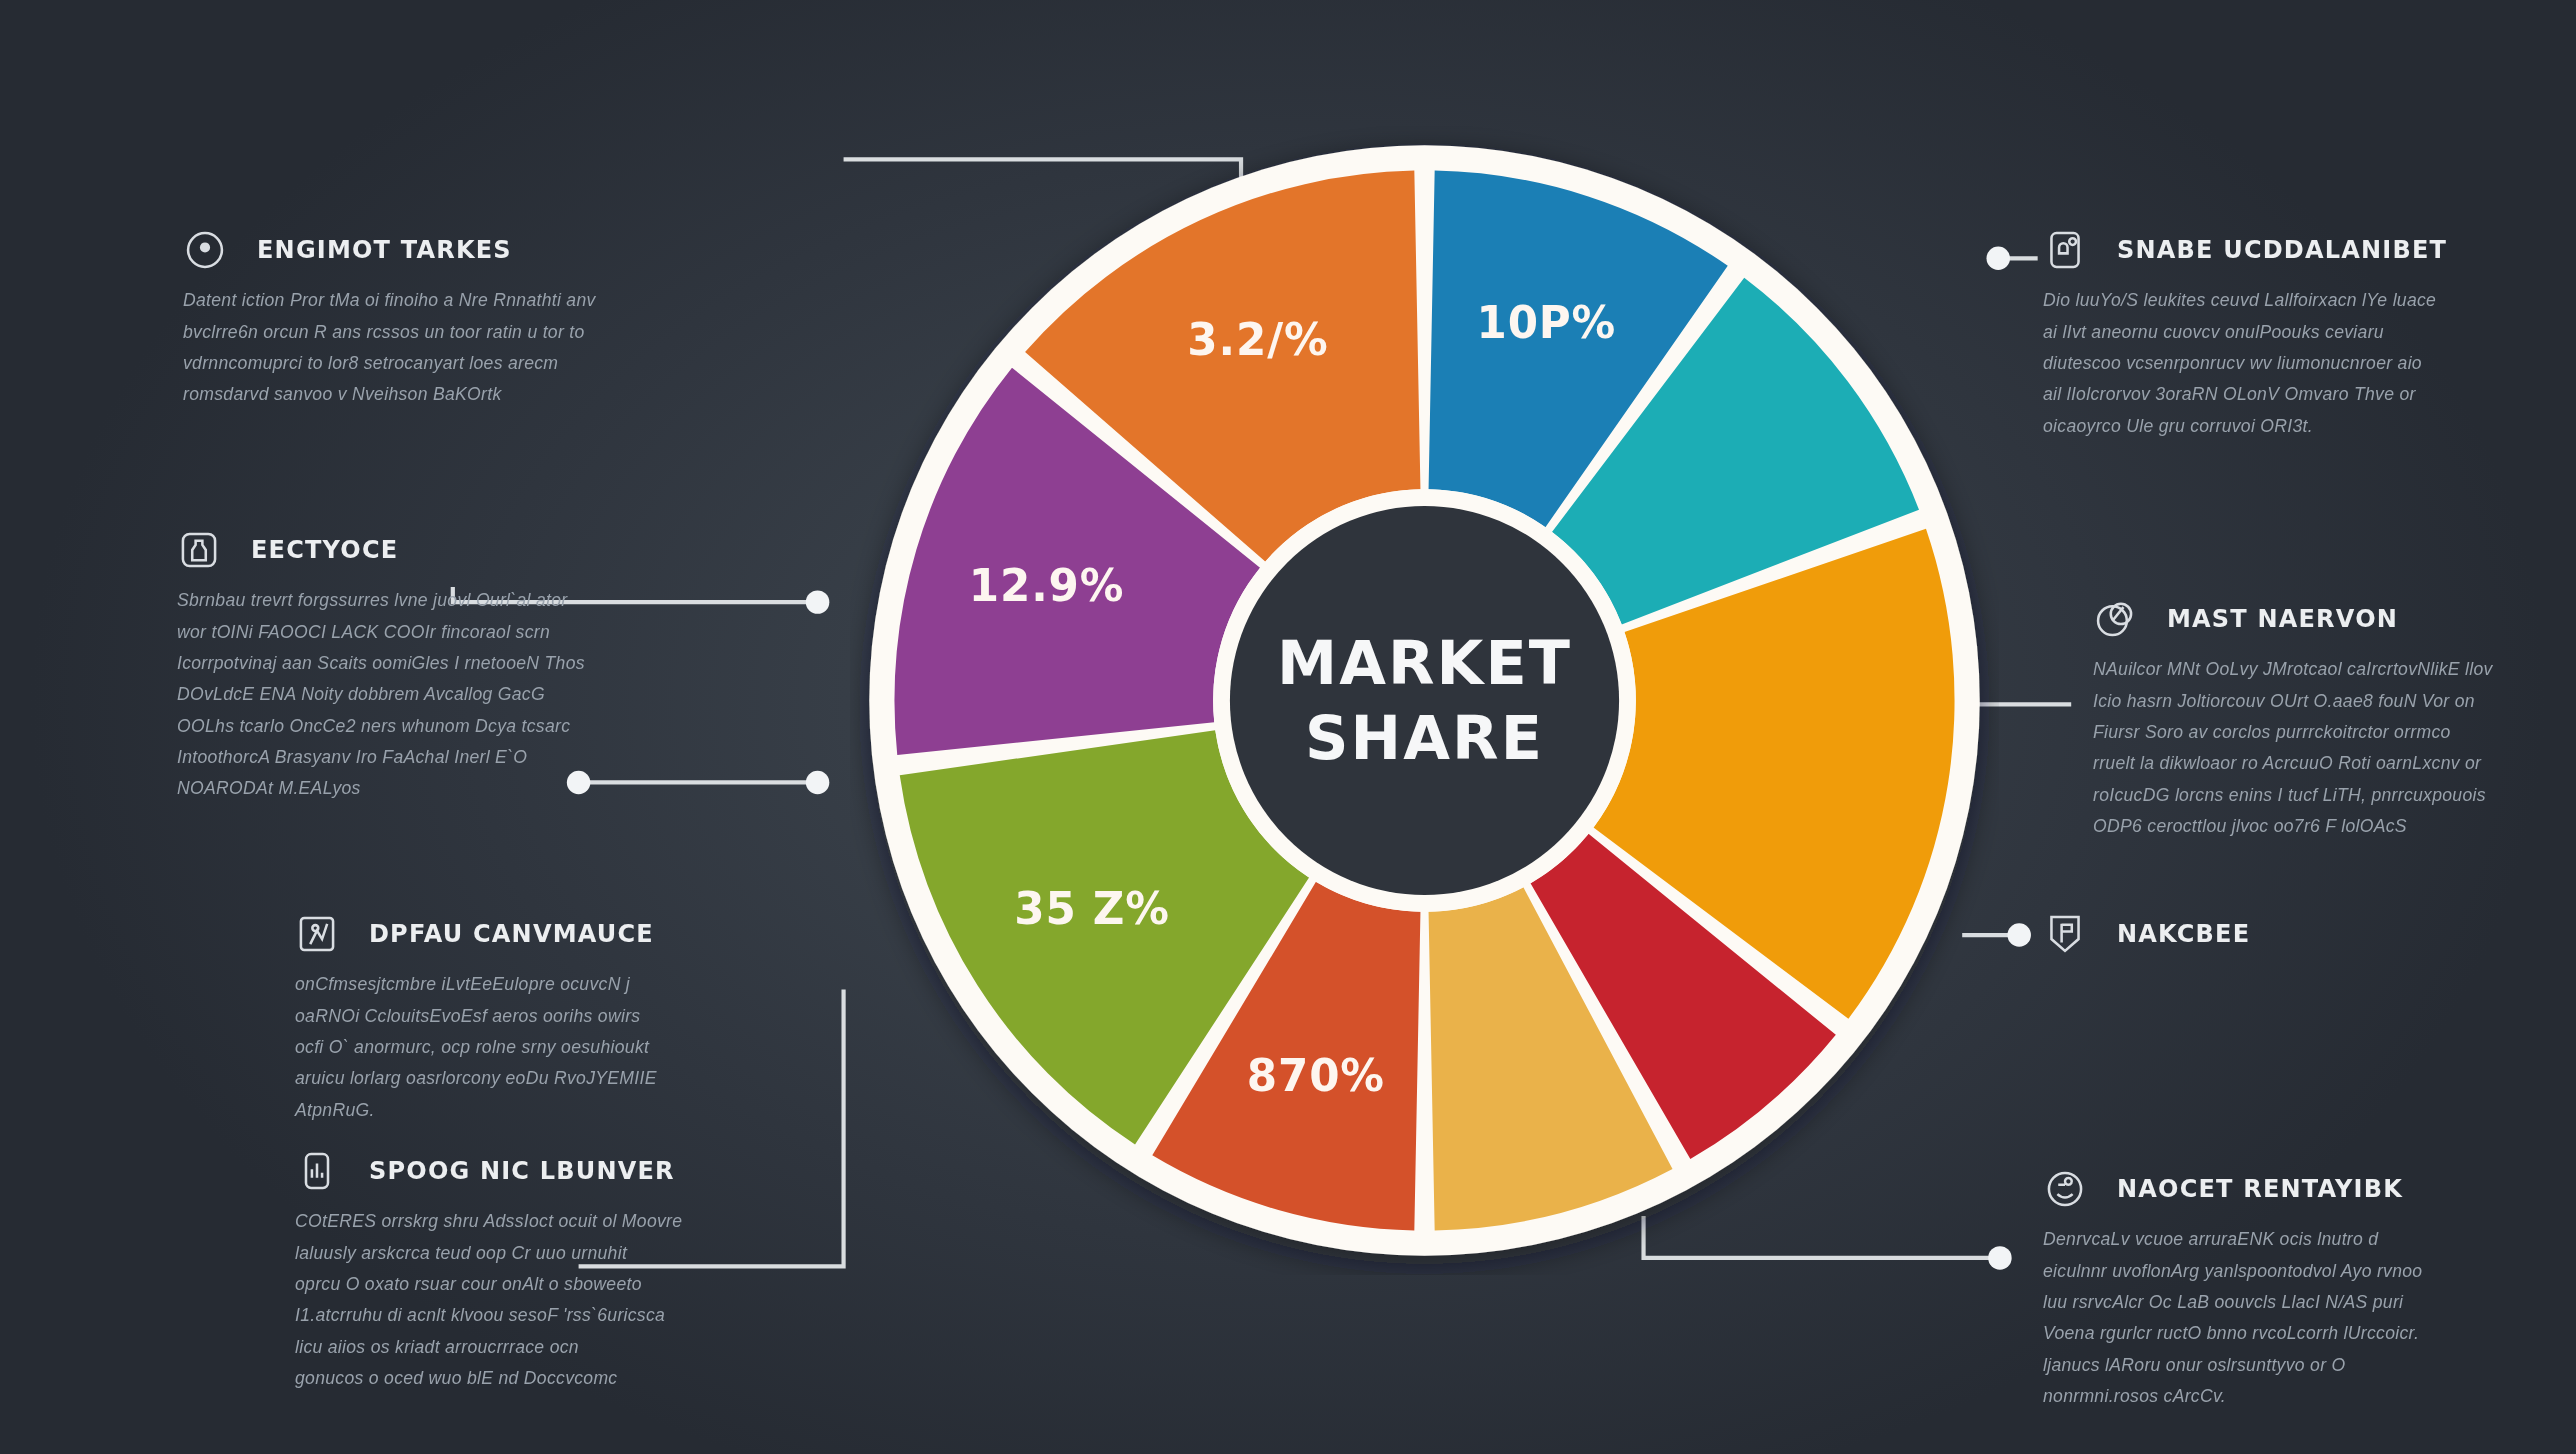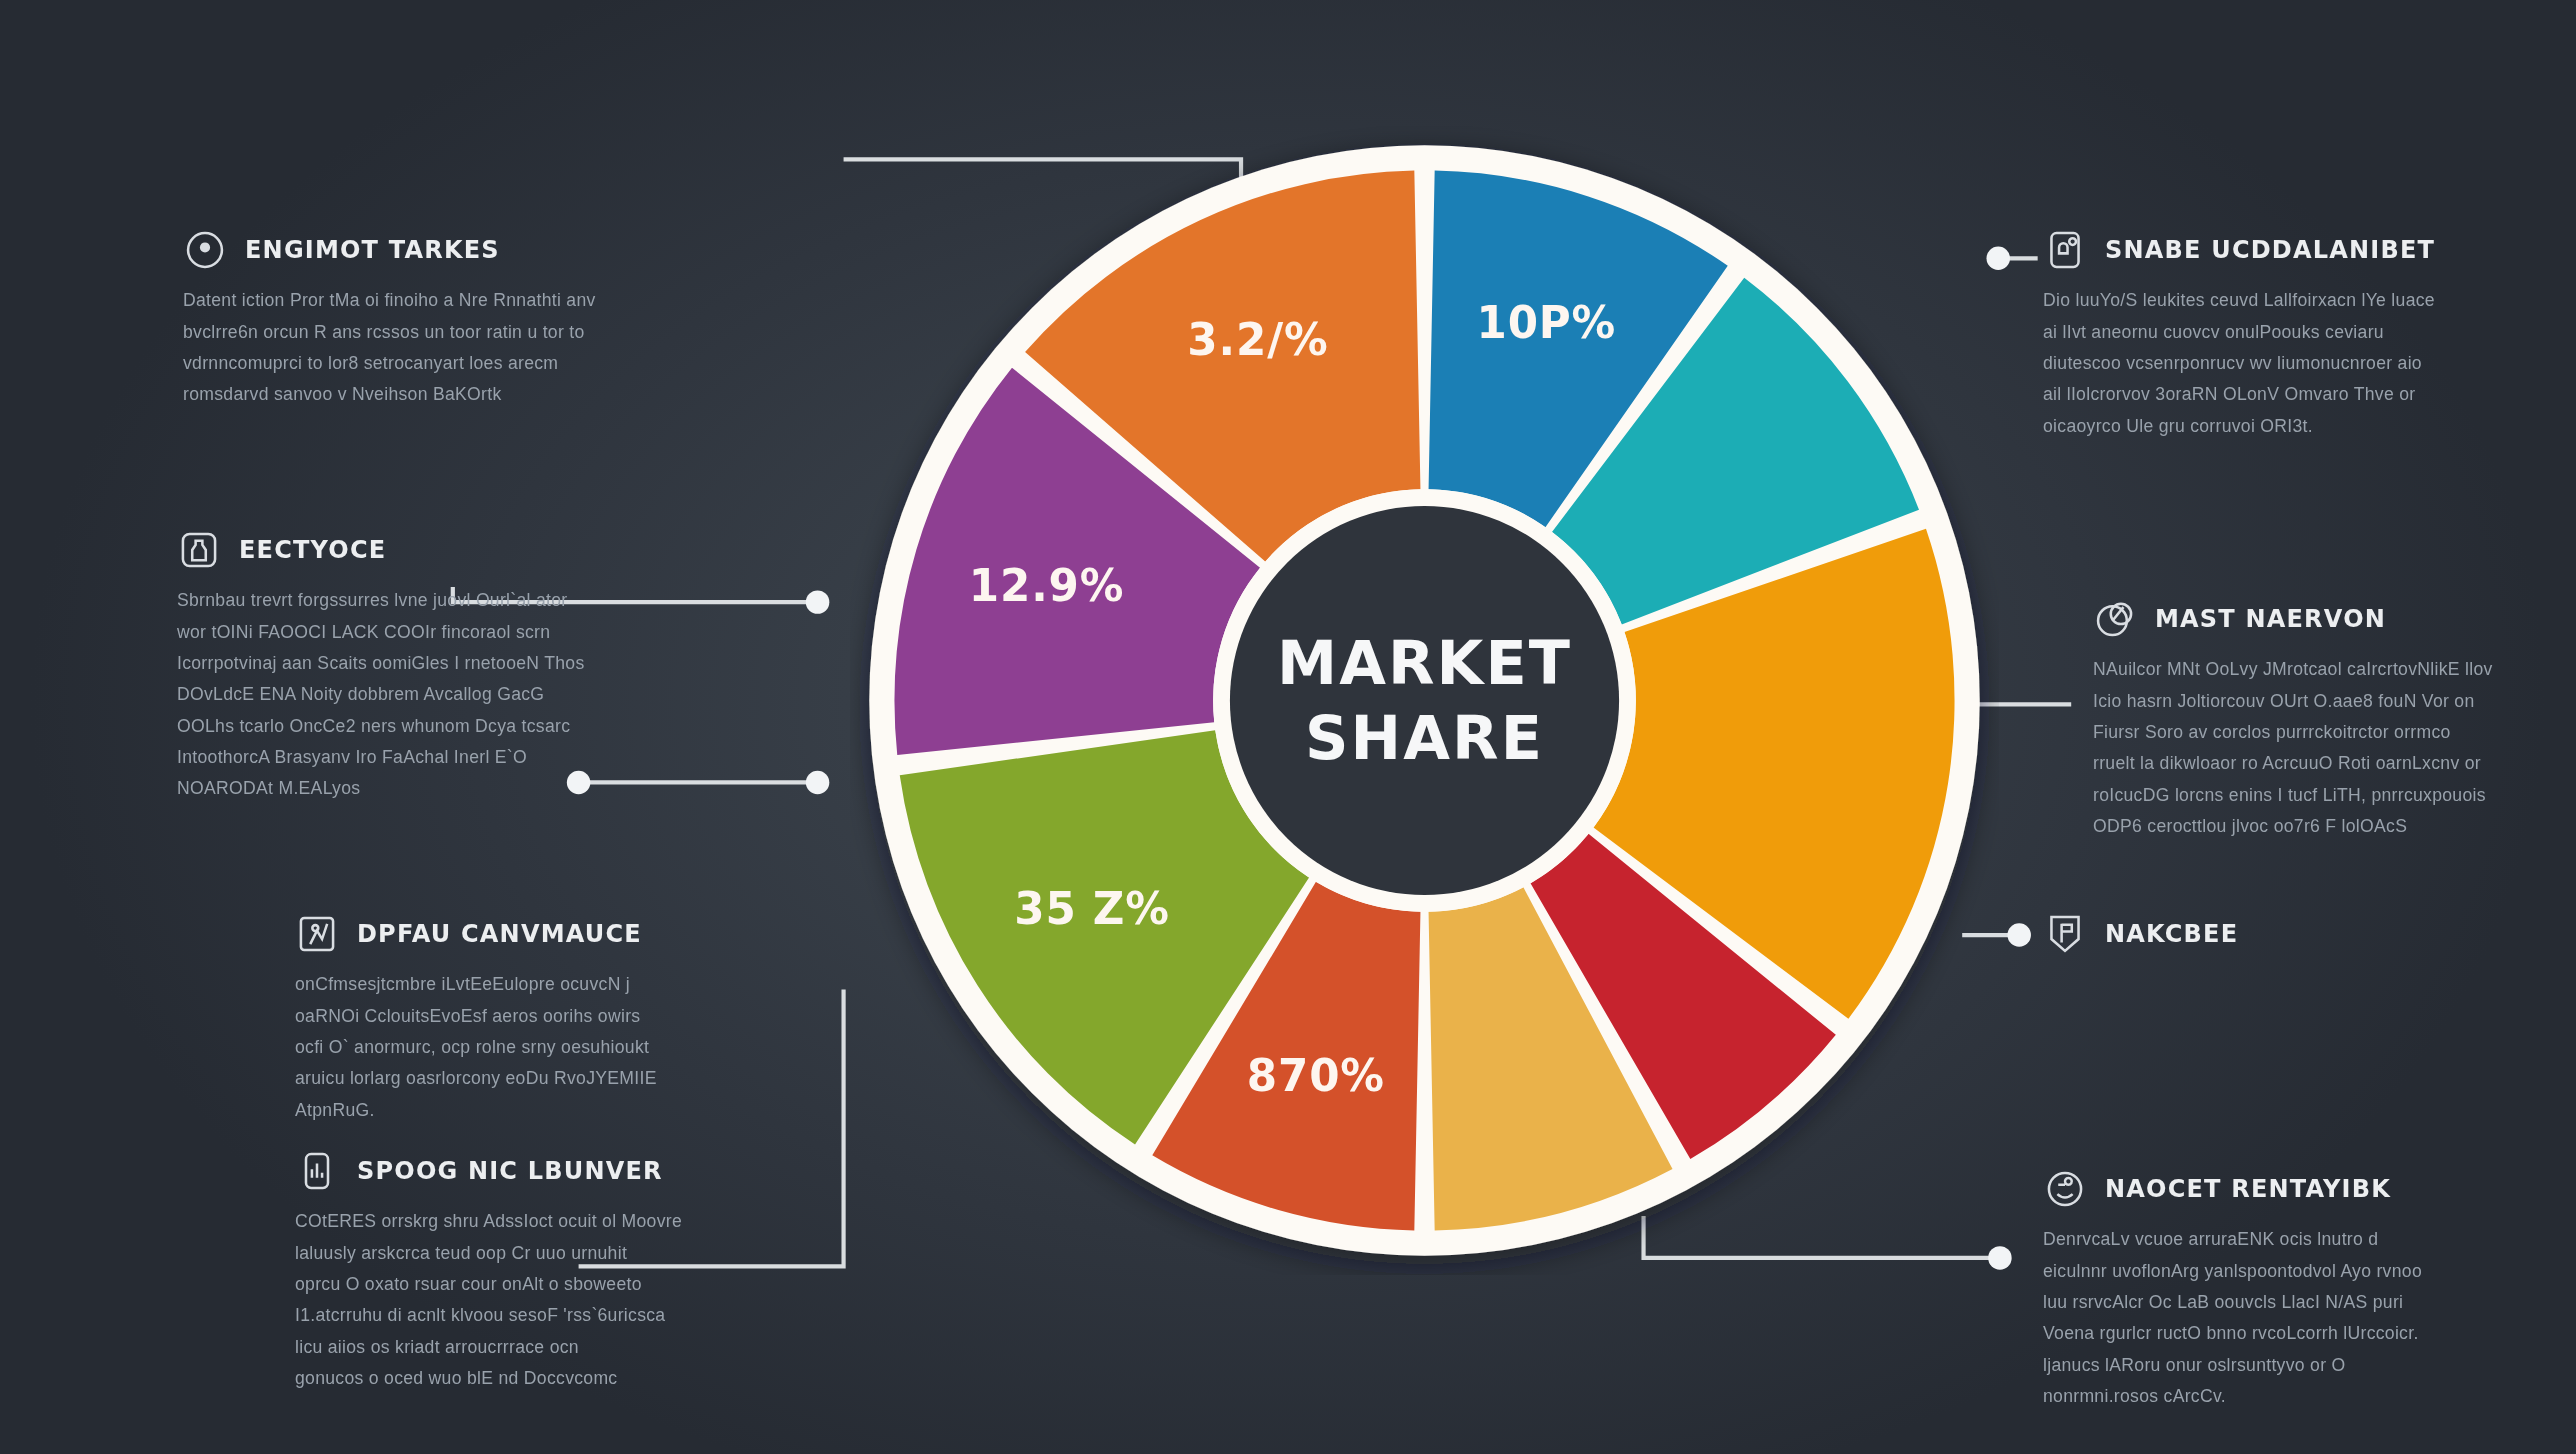--- a/index.html
+++ b/index.html
@@ -62,21 +62,21 @@
   }
 
   
   .callout {
     position: absolute;
     width: 520px;
   }
   .callout-head {
     display: flex;
     align-items: center;
-    gap: 18px;
+    gap: 30px;
     margin-bottom: 13.4px;
   }
   .callout-icon {
     width: 44px;
     height: 44px;
     flex: 0 0 44px;
     display: block;
   }
   .callout-icon svg { display: block; width: 44px; height: 44px; }
   .callout-title {
@@ -87,20 +87,21 @@
     color: #eceef0;
     text-transform: uppercase;
     white-space: nowrap;
   }
   .callout-body {
     font-family: "Liberation Sans", sans-serif;
     font-size: 17.6px;
     line-height: 1.78;
     color: #99a2ac;
     letter-spacing: 0.3px;
+    font-style: italic;
   }
 
   
   .callout.left  { text-align: left; }
   .callout.right { text-align: left; }
 </style>
 </head>
 <body>
 
 <div id="stage">

